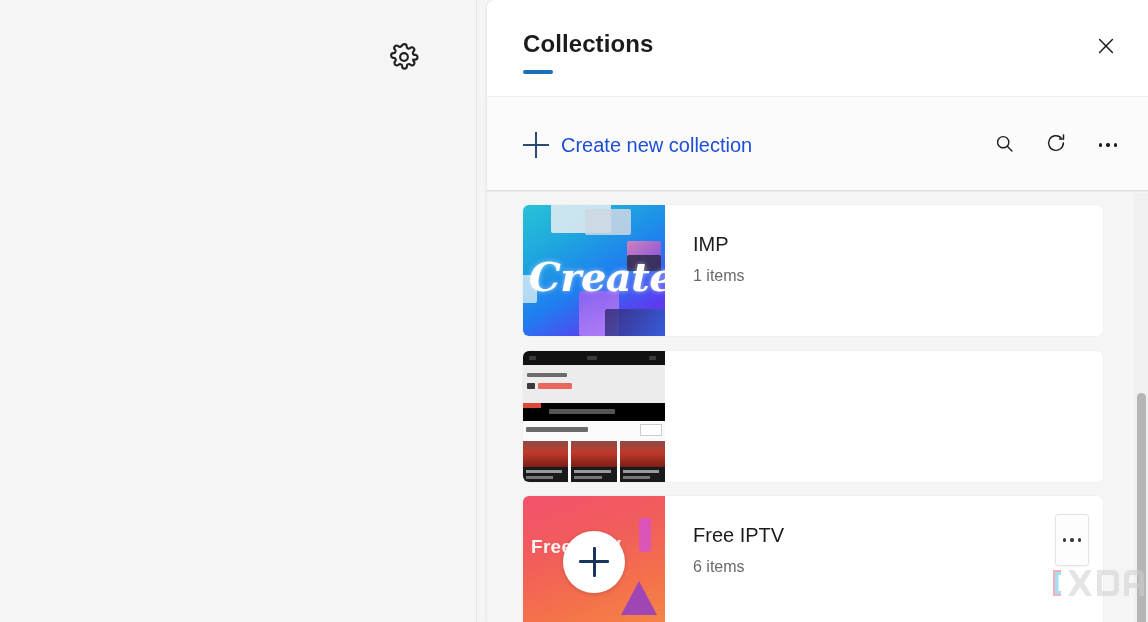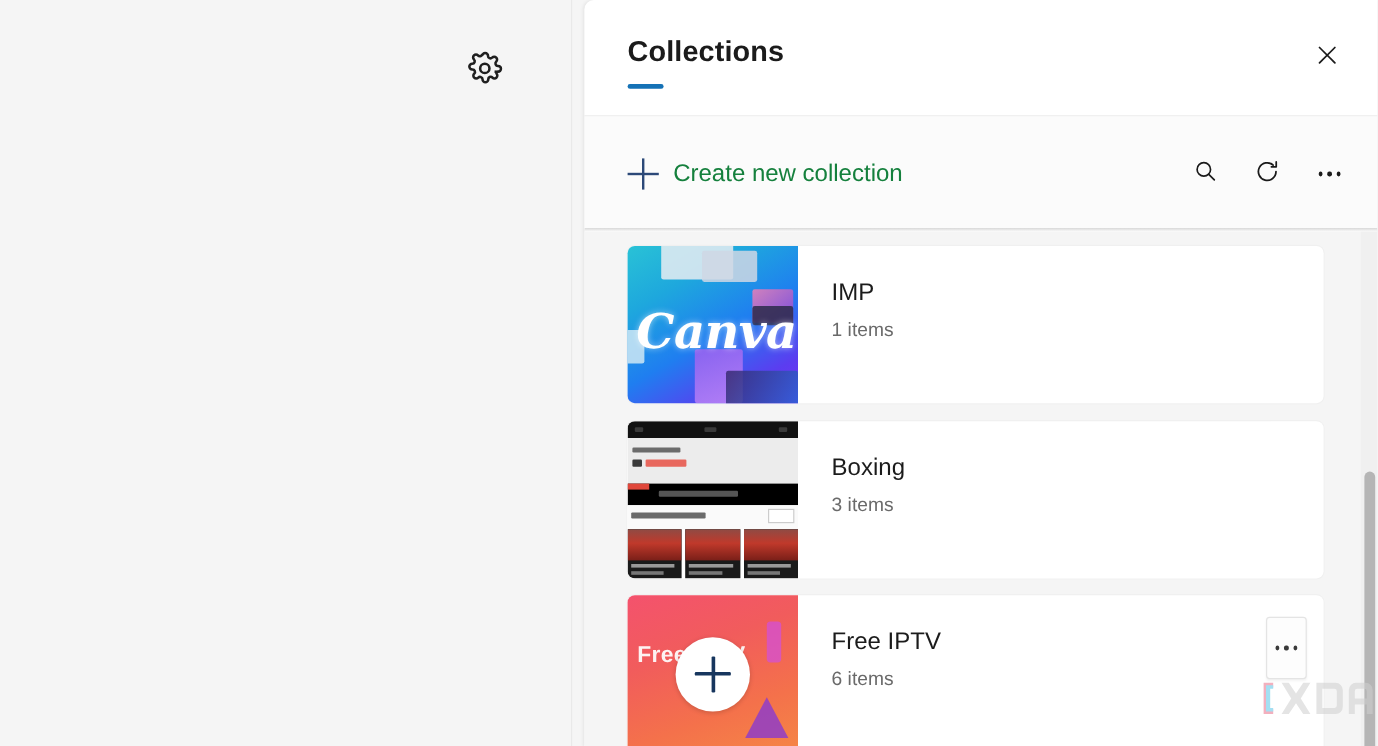--- a/index.html
+++ b/index.html
@@ -117,21 +117,21 @@
   }
   .plus-glyph::before, .plus-glyph::after {
     content: "";
     position: absolute;
     background: #2c4978;
   }
   .plus-glyph::before { left: 0; top: 12px; width: 26px; height: 1.6px; }
   .plus-glyph::after  { top: 0; left: 12px; height: 26px; width: 1.6px; }
   .create-label {
     font-size: 20px;
-    color: #15803d;
+    color: #1d4ed8;
     white-space: nowrap;
   }
 
   .toolbar-actions {
     position: absolute;
     right: 20px; top: 28px;
     display: flex;
     align-items: center;
     gap: 12px;
   }
@@ -430,21 +430,21 @@
 
       <div class="row row-0">
         <div class="thumb thumb-canva">
           <span class="tile t-a"></span>
           <span class="tile t-b"></span>
           <span class="tile t-c"></span>
           <span class="tile t-d"></span>
           <span class="tile t-e"></span>
           <span class="tile t-f"></span>
           <span class="tile t-g"></span>
-          <div class="canva-word">Canva</div>
+          <div class="canva-word">Create</div>
         </div>
         <div class="row-body">
           <div class="row-title">IMP</div>
           <div class="row-sub">1 items</div>
         </div>
       </div>
 
       <div class="row row-1">
         <div class="thumb thumb-boxing">
           <div class="bx-topbar">
@@ -473,24 +473,20 @@
                 <span class="ft1"></span>
                 <span class="ft2"></span>
               </div>
             <div class="bx-card">
                 <span class="img"></span>
                 <span class="ft1"></span>
                 <span class="ft2"></span>
               </div>
           </div>
         </div>
-        <div class="row-body">
-          <div class="row-title">Boxing</div>
-          <div class="row-sub">3 items</div>
-        </div>
       </div>
 
       <div class="row row-2">
         <div class="thumb thumb-iptv">
           <span class="iptv-fig2"></span>
           <span class="iptv-fig"></span>
           <div class="iptv-word">Free IPTV</div>
           <div class="add-fab">
             <span class="fab-plus"></span>
           </div>

